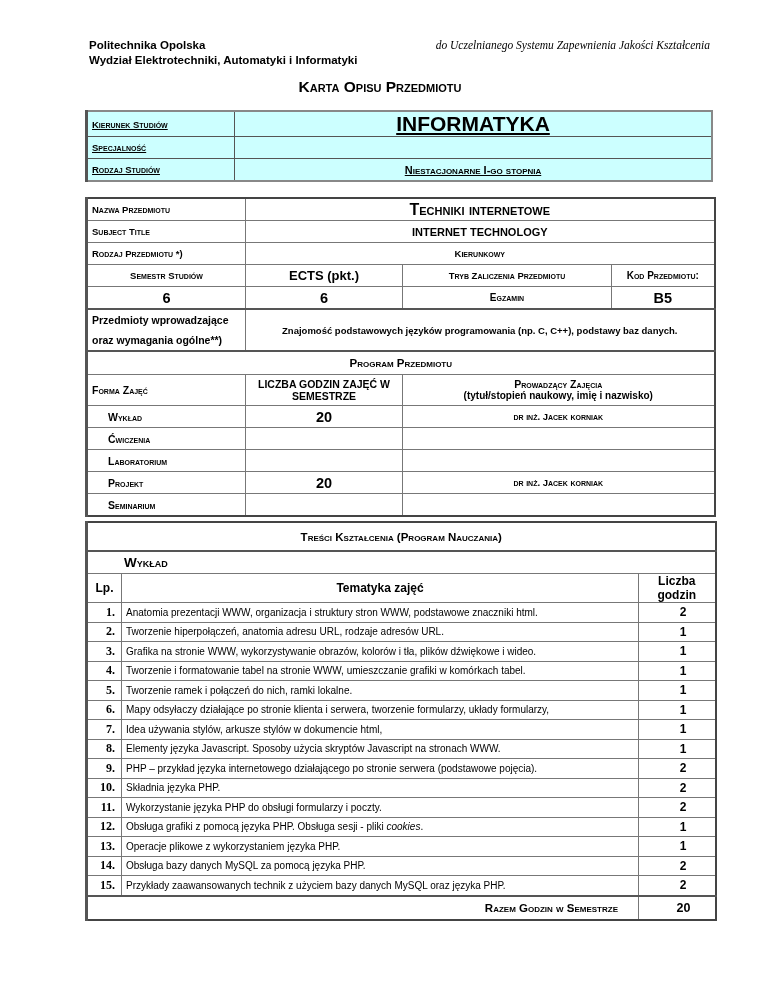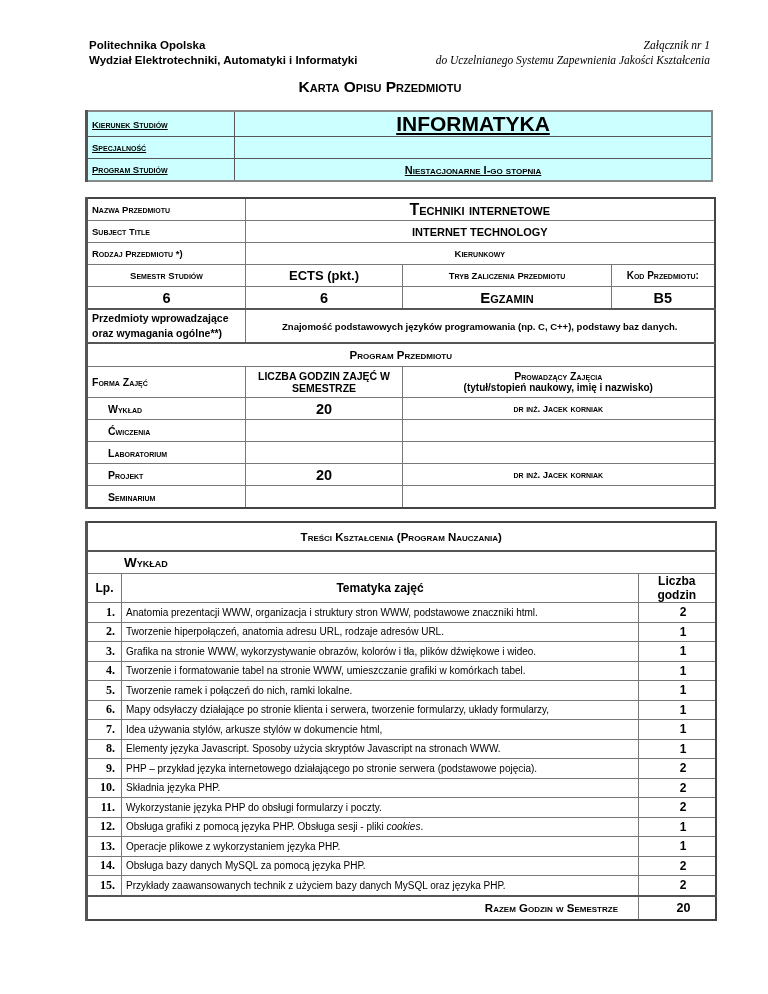--- a/index.html
+++ b/index.html
@@ -18,21 +18,21 @@
   #t1 td.lbl { width:138px; }
   #t1 td.val { text-align:center; }
   #t1 .big { font-size:21px; font-weight:bold; }
 
   
   #t2 { left:85px; top:197px; width:628px; border:2px solid #444; border-left:3px solid #555; }
   #t2 td { height:21px; font-size:9.5px; font-weight:bold; }
   #t2 td.c { text-align:center; }
   #t2 .big { font-size:16px; }
   #t2 .num { font-size:14.5px; }
-  #t2 .req { font-size:10.5px; line-height:15px; height:32px;margin-top:32px; }
+  #t2 .req { font-size:10.5px; line-height:20px; height:32px;margin-top:32px; }
   #t2 .reqv { font-size:9.5px; text-align:center; }
   #t2 .sec { text-align:center; font-size:11.5px; height:22px; }
   #t2 .colh { text-align:center; font-size:10.5px; line-height:12px; height:30px; }
   #t2 .ind { padding-left:20px; }
 
   
   #t3 { left:85px; top:521px; width:629px; border:2px solid #444; border-left:3px solid #555; }
   #t3 td { height:18.5px; font-size:10px; }
   #t3 .sec { text-align:center; font-size:11.5px; font-weight:bold; height:27px; }
   #t3 .sub { font-size:13.5px; font-weight:bold; padding-left:36px; height:21px; }
@@ -44,38 +44,37 @@
   .thick-top td { border-top:2px solid #555; }
 </style>
 </head>
 <body>
 
 <div class="hdr-left">
   <div>Politechnika Opolska</div>
   <div>Wydział Elektrotechniki, Automatyki i Informatyki</div>
 </div>
 <div class="hdr-right">
-  <div>Załącznik nr 1</div>
   <div>do Uczelnianego Systemu Zapewnienia Jakości Kształcenia</div>
 </div>
 
 <div class="doc-title">Karta Opisu Przedmiotu</div>
 
 <table id="t1">
   <tbody>
       <tr>
     <td class="lbl sc">Kierunek Studiów</td>
     <td class="val big">INFORMATYKA</td>
   </tr>
   <tr>
     <td class="lbl sc">Specjalność</td>
     <td class="val"></td>
   </tr>
   <tr>
-    <td class="lbl sc">Program  Studiów</td>
+    <td class="lbl sc">Rodzaj  Studiów</td>
     <td class="val sc" style="font-size:11px">Niestacjonarne I-go stopnia</td>
   </tr>
 </tbody>
   </table>
 
 <table id="t2">
   <colgroup>
       <col style="width:159px">
       <col style="width:157px">
       <col style="width:209px">
@@ -96,21 +95,21 @@
   </tr>
   <tr>
     <td class="c sc">Semestr Studiów</td>
     <td class="c" style="font-size:13px">ECTS (pkt.)</td>
     <td class="c sc">Tryb Zaliczenia Przedmiotu</td>
     <td class="c sc" style="font-size:10px">Kod Przedmiotu:</td>
   </tr>
   <tr>
     <td class="c num">6</td>
     <td class="c num">6</td>
-    <td class="c sc" style="font-size:15px">Egzamin</td>
+    <td class="c sc" style="font-size:10px">Egzamin</td>
     <td class="c num">B5</td>
   </tr>
   <tr class="thick-top">
     <td class="req">Przedmioty wprowadzające oraz wymagania ogólne**)</td>
     <td colspan="3" class="reqv">Znajomość podstawowych języków programowania (np. C, C++), podstawy baz danych.</td>
   </tr>
   <tr class="thick-top">
     <td colspan="4" class="sec sc">Program Przedmiotu</td>
   </tr>
   <tr>

